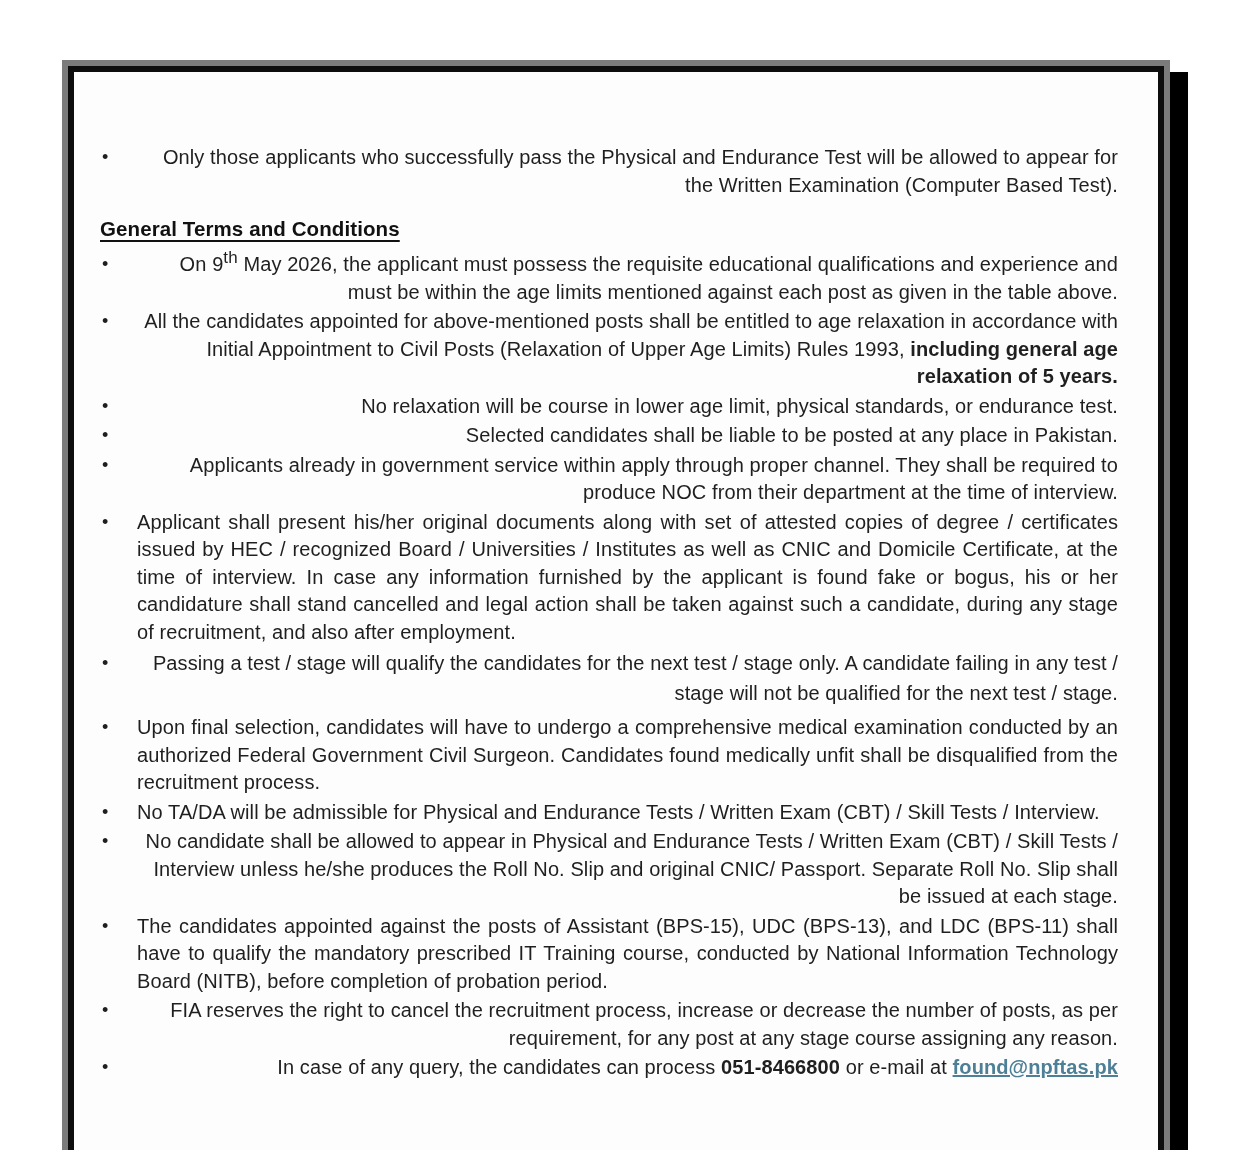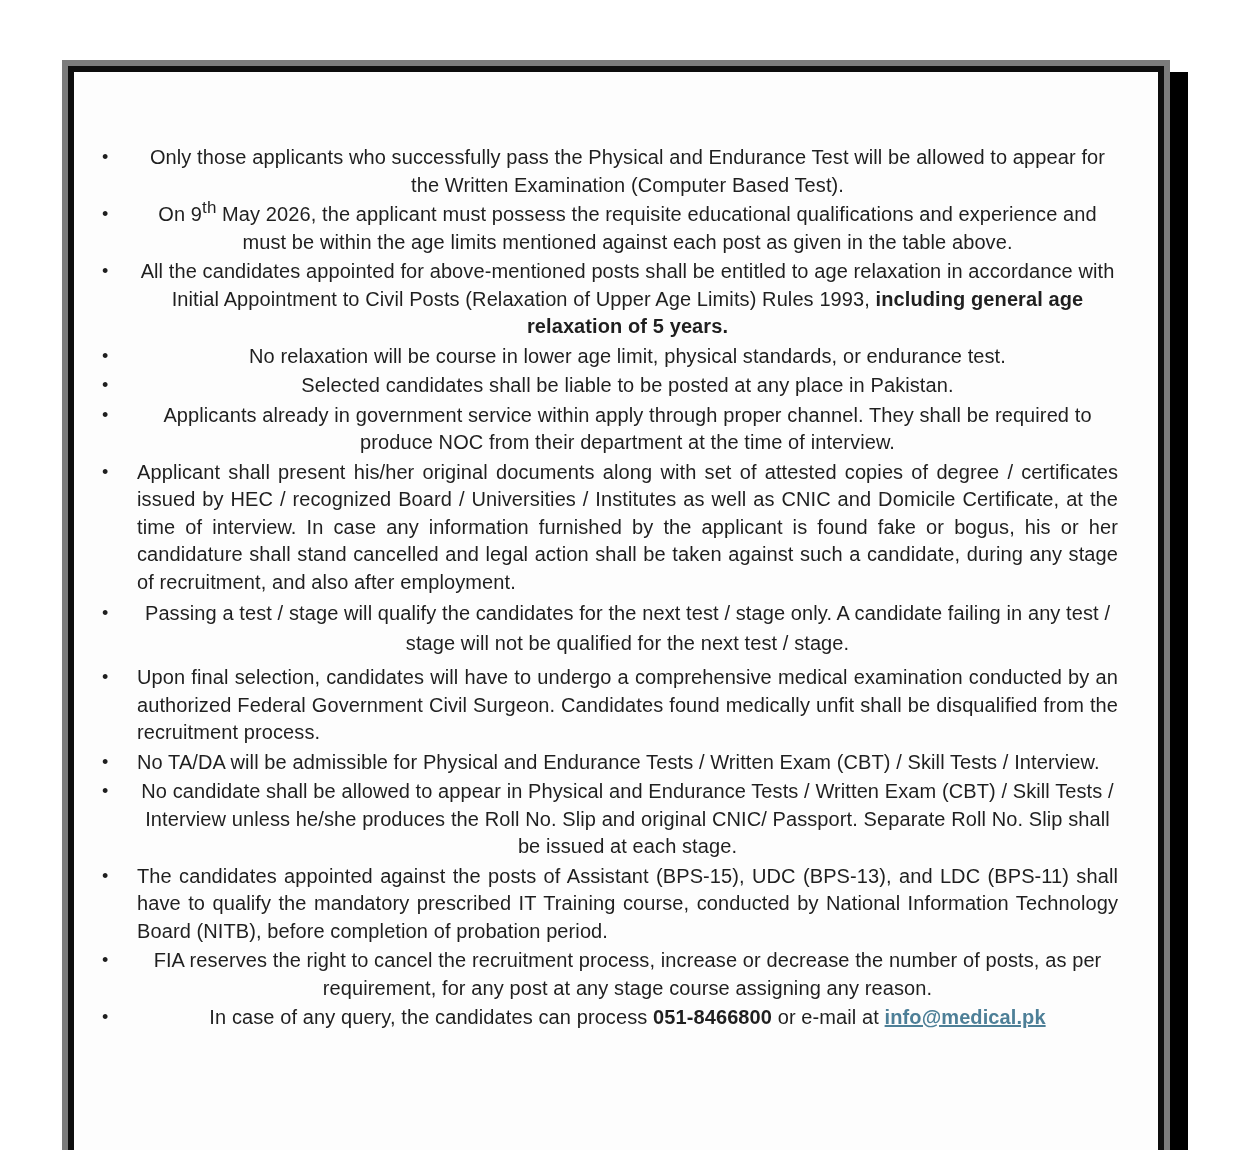--- a/index.html
+++ b/index.html
@@ -38,21 +38,21 @@
     line-height: 27.5px;
     letter-spacing: 0.1px;
     margin-bottom: 2px;
   }
   .bullet {
     flex: none;
     width: 37px;
     font-size: 18px;
     padding-left: 2px;
   }
-  .term-text { flex: 1; text-align: center; }
+  .term-text { flex: 1; text-align: right; }
   
   #terms-list .term-item:nth-child(6) .term-text,
   #terms-list .term-item:nth-child(8) .term-text,
   #terms-list .term-item:nth-child(9) .term-text,
   #terms-list .term-item:nth-child(11) .term-text { text-align: justify; }
   
   #terms-list .term-item:nth-child(7) { line-height: 30px; margin-bottom: 6px; }
 
   .seg-bold { font-weight: bold; }
   .seg-sup { font-size: 17px; vertical-align: super; line-height: 0; }
@@ -80,20 +80,21 @@
   <div class="frame-outer">
     <div class="page">
 
       <ul class="terms-list" id="intro-list">
           <li class="term-item">
     <span class="bullet">•</span>
     <span class="term-text"><span>Only those applicants who successfully pass the Physical and Endurance Test will be allowed to appear for the Written Examination (Computer Based Test).</span></span>
   </li>
         </ul>
 
+      <h2 class="section-heading">General Terms and Conditions</h2>
 
       <ul class="terms-list" id="terms-list">
           <li class="term-item">
     <span class="bullet">•</span>
     <span class="term-text"><span>On 9</span><sup class="seg-sup">th</sup><span> May 2026, the applicant must possess the requisite educational qualifications and experience and must be within the age limits mentioned against each post as given in the table above.</span></span>
   </li>
           <li class="term-item">
     <span class="bullet">•</span>
     <span class="term-text"><span>All the candidates appointed for above-mentioned posts shall be entitled to age relaxation in accordance with Initial Appointment to Civil Posts (Relaxation of Upper Age Limits) Rules 1993, </span><span class="seg-bold">including general age relaxation of 5 years.</span></span>
   </li>
@@ -132,19 +133,19 @@
           <li class="term-item">
     <span class="bullet">•</span>
     <span class="term-text"><span>The candidates appointed against the posts of Assistant (BPS-15), UDC (BPS-13), and LDC (BPS-11) shall have to qualify the mandatory prescribed IT Training course, conducted by National Information Technology Board (NITB), before completion of probation period.</span></span>
   </li>
           <li class="term-item">
     <span class="bullet">•</span>
     <span class="term-text"><span>FIA reserves the right to cancel the recruitment process, increase or decrease the number of posts, as per requirement, for any post at any stage course assigning any reason.</span></span>
   </li>
           <li class="term-item">
     <span class="bullet">•</span>
-    <span class="term-text"><span>In case of any query, the candidates can process </span><span class="seg-bold">051-8466800</span><span> or e-mail at </span><a class="email-link" style="color: rgb(77, 127, 151);">info@medical.pk</a></span>
+    <span class="term-text"><span>In case of any query, the candidates can process </span><span class="seg-bold">051-8466800</span><span> or e-mail at </span><a class="email-link" style="color: rgb(77, 127, 151);">found@npftas.pk</a></span>
   </li>
         </ul>
 
     </div>
   </div>
 </div>
 
 </body></html>

